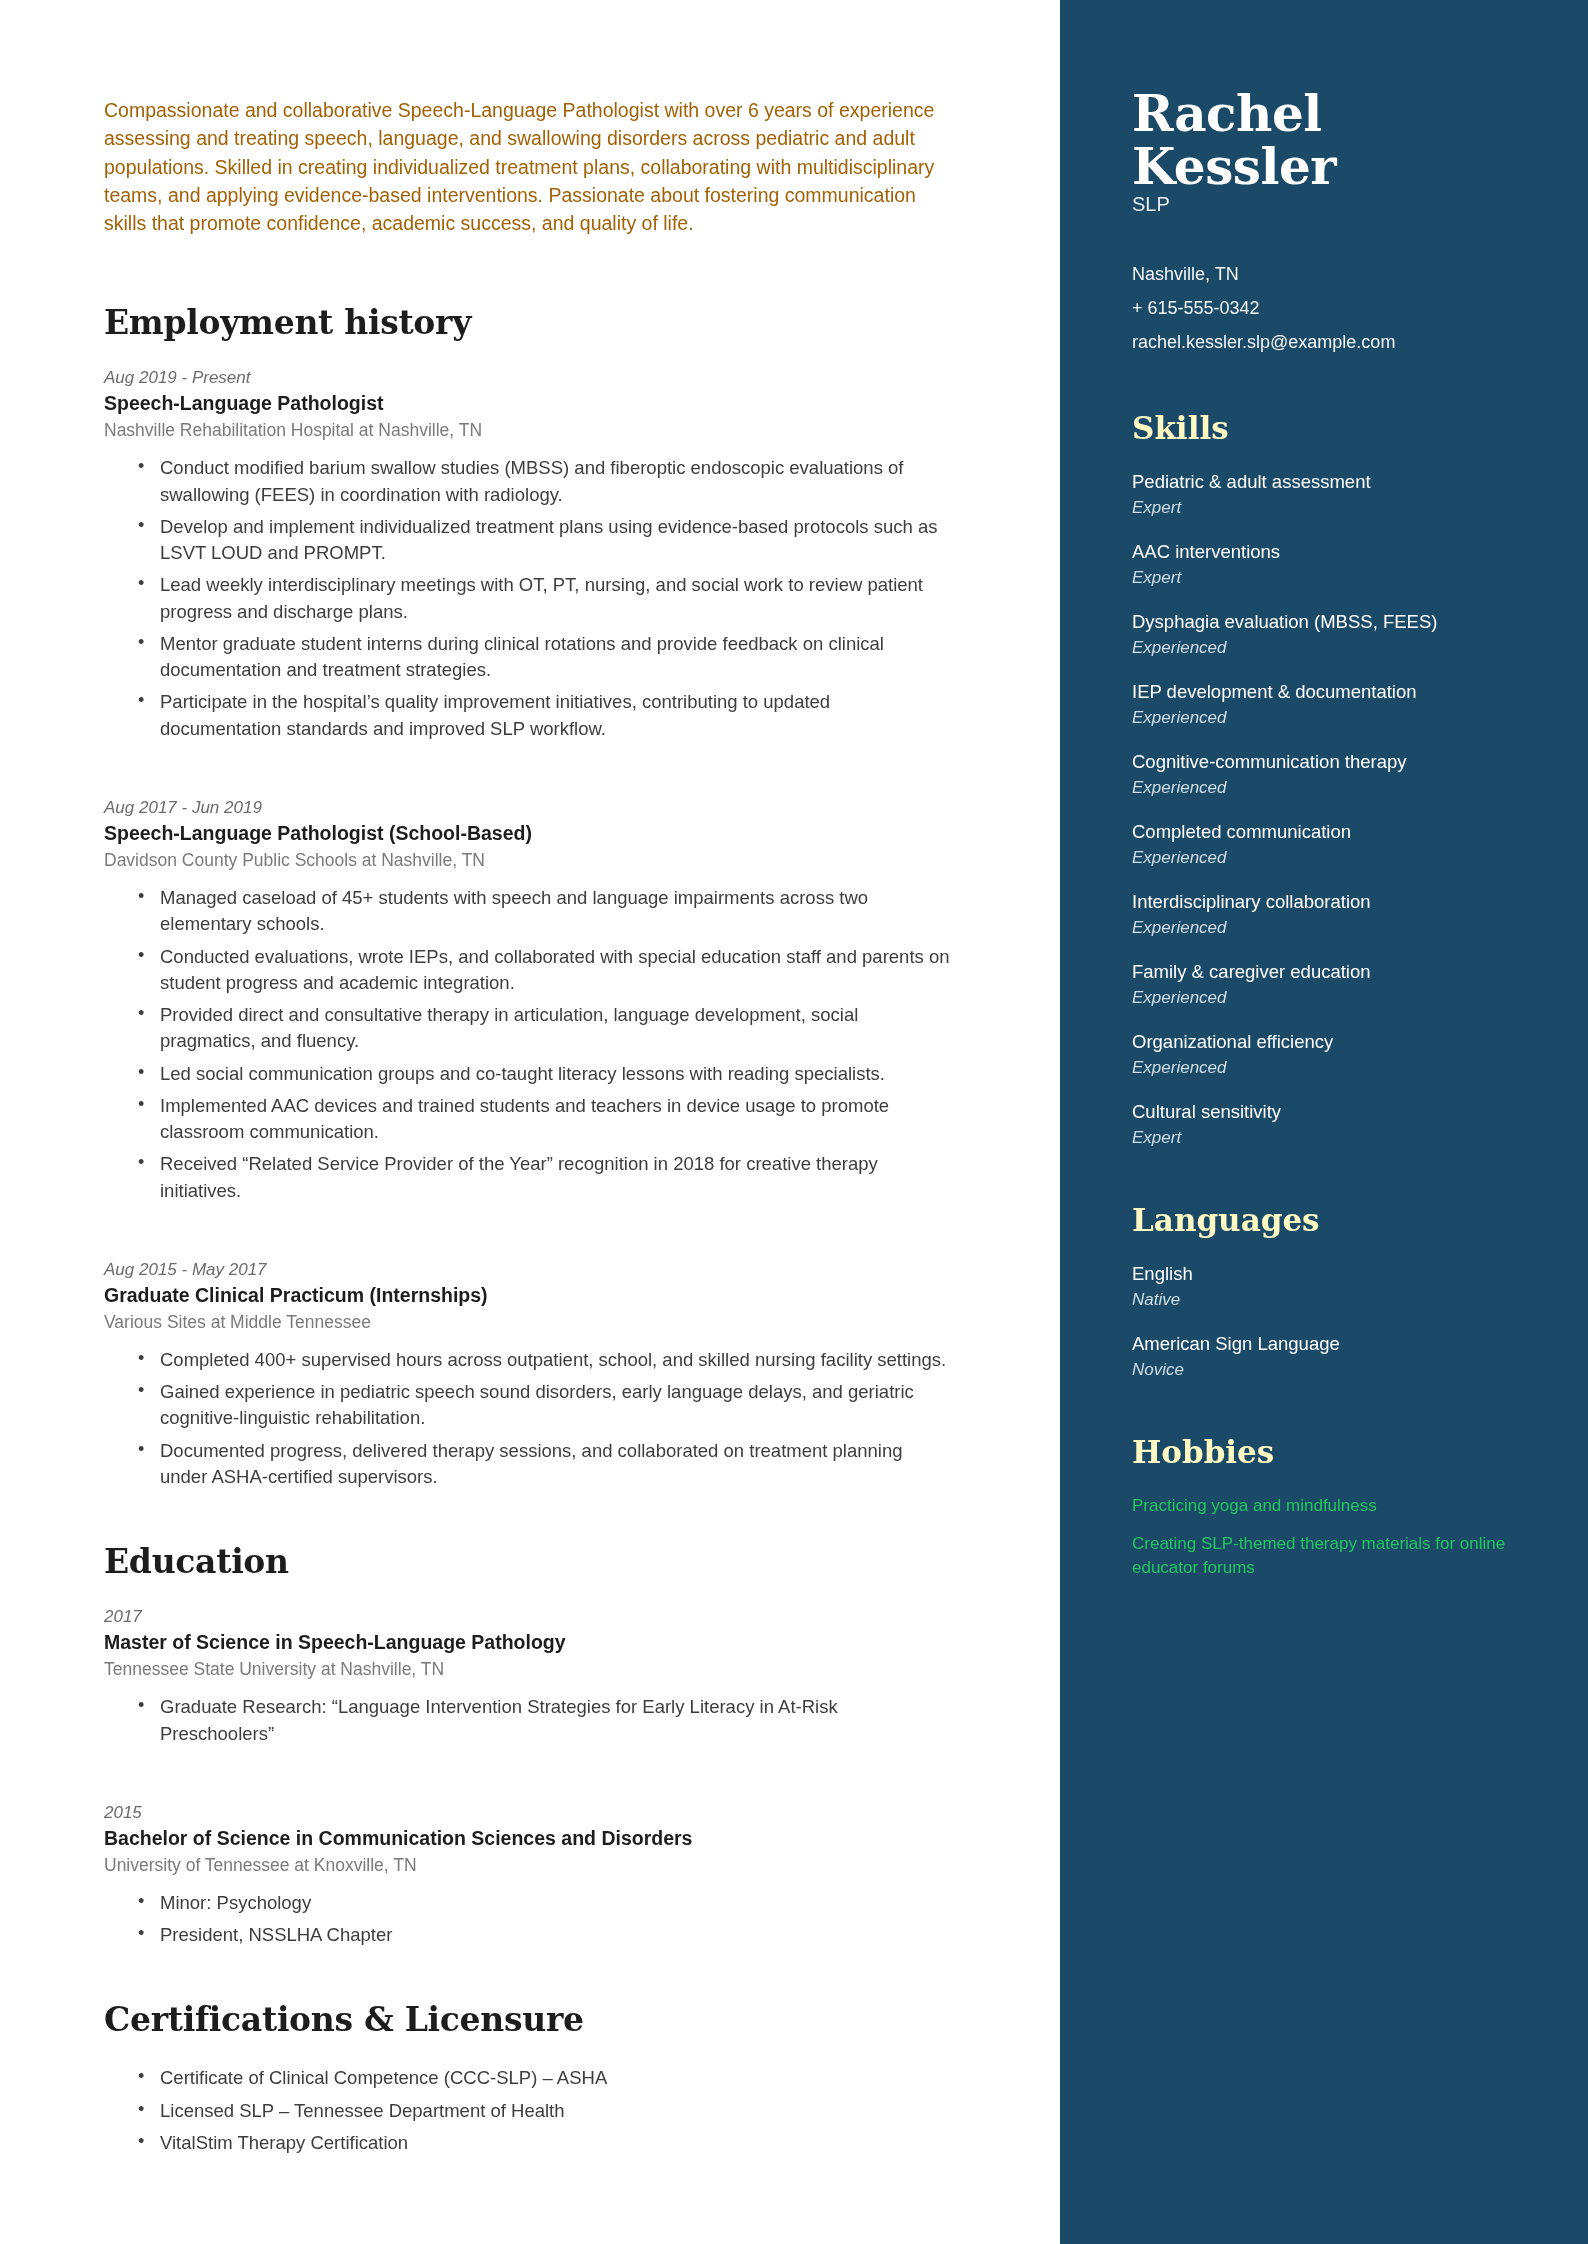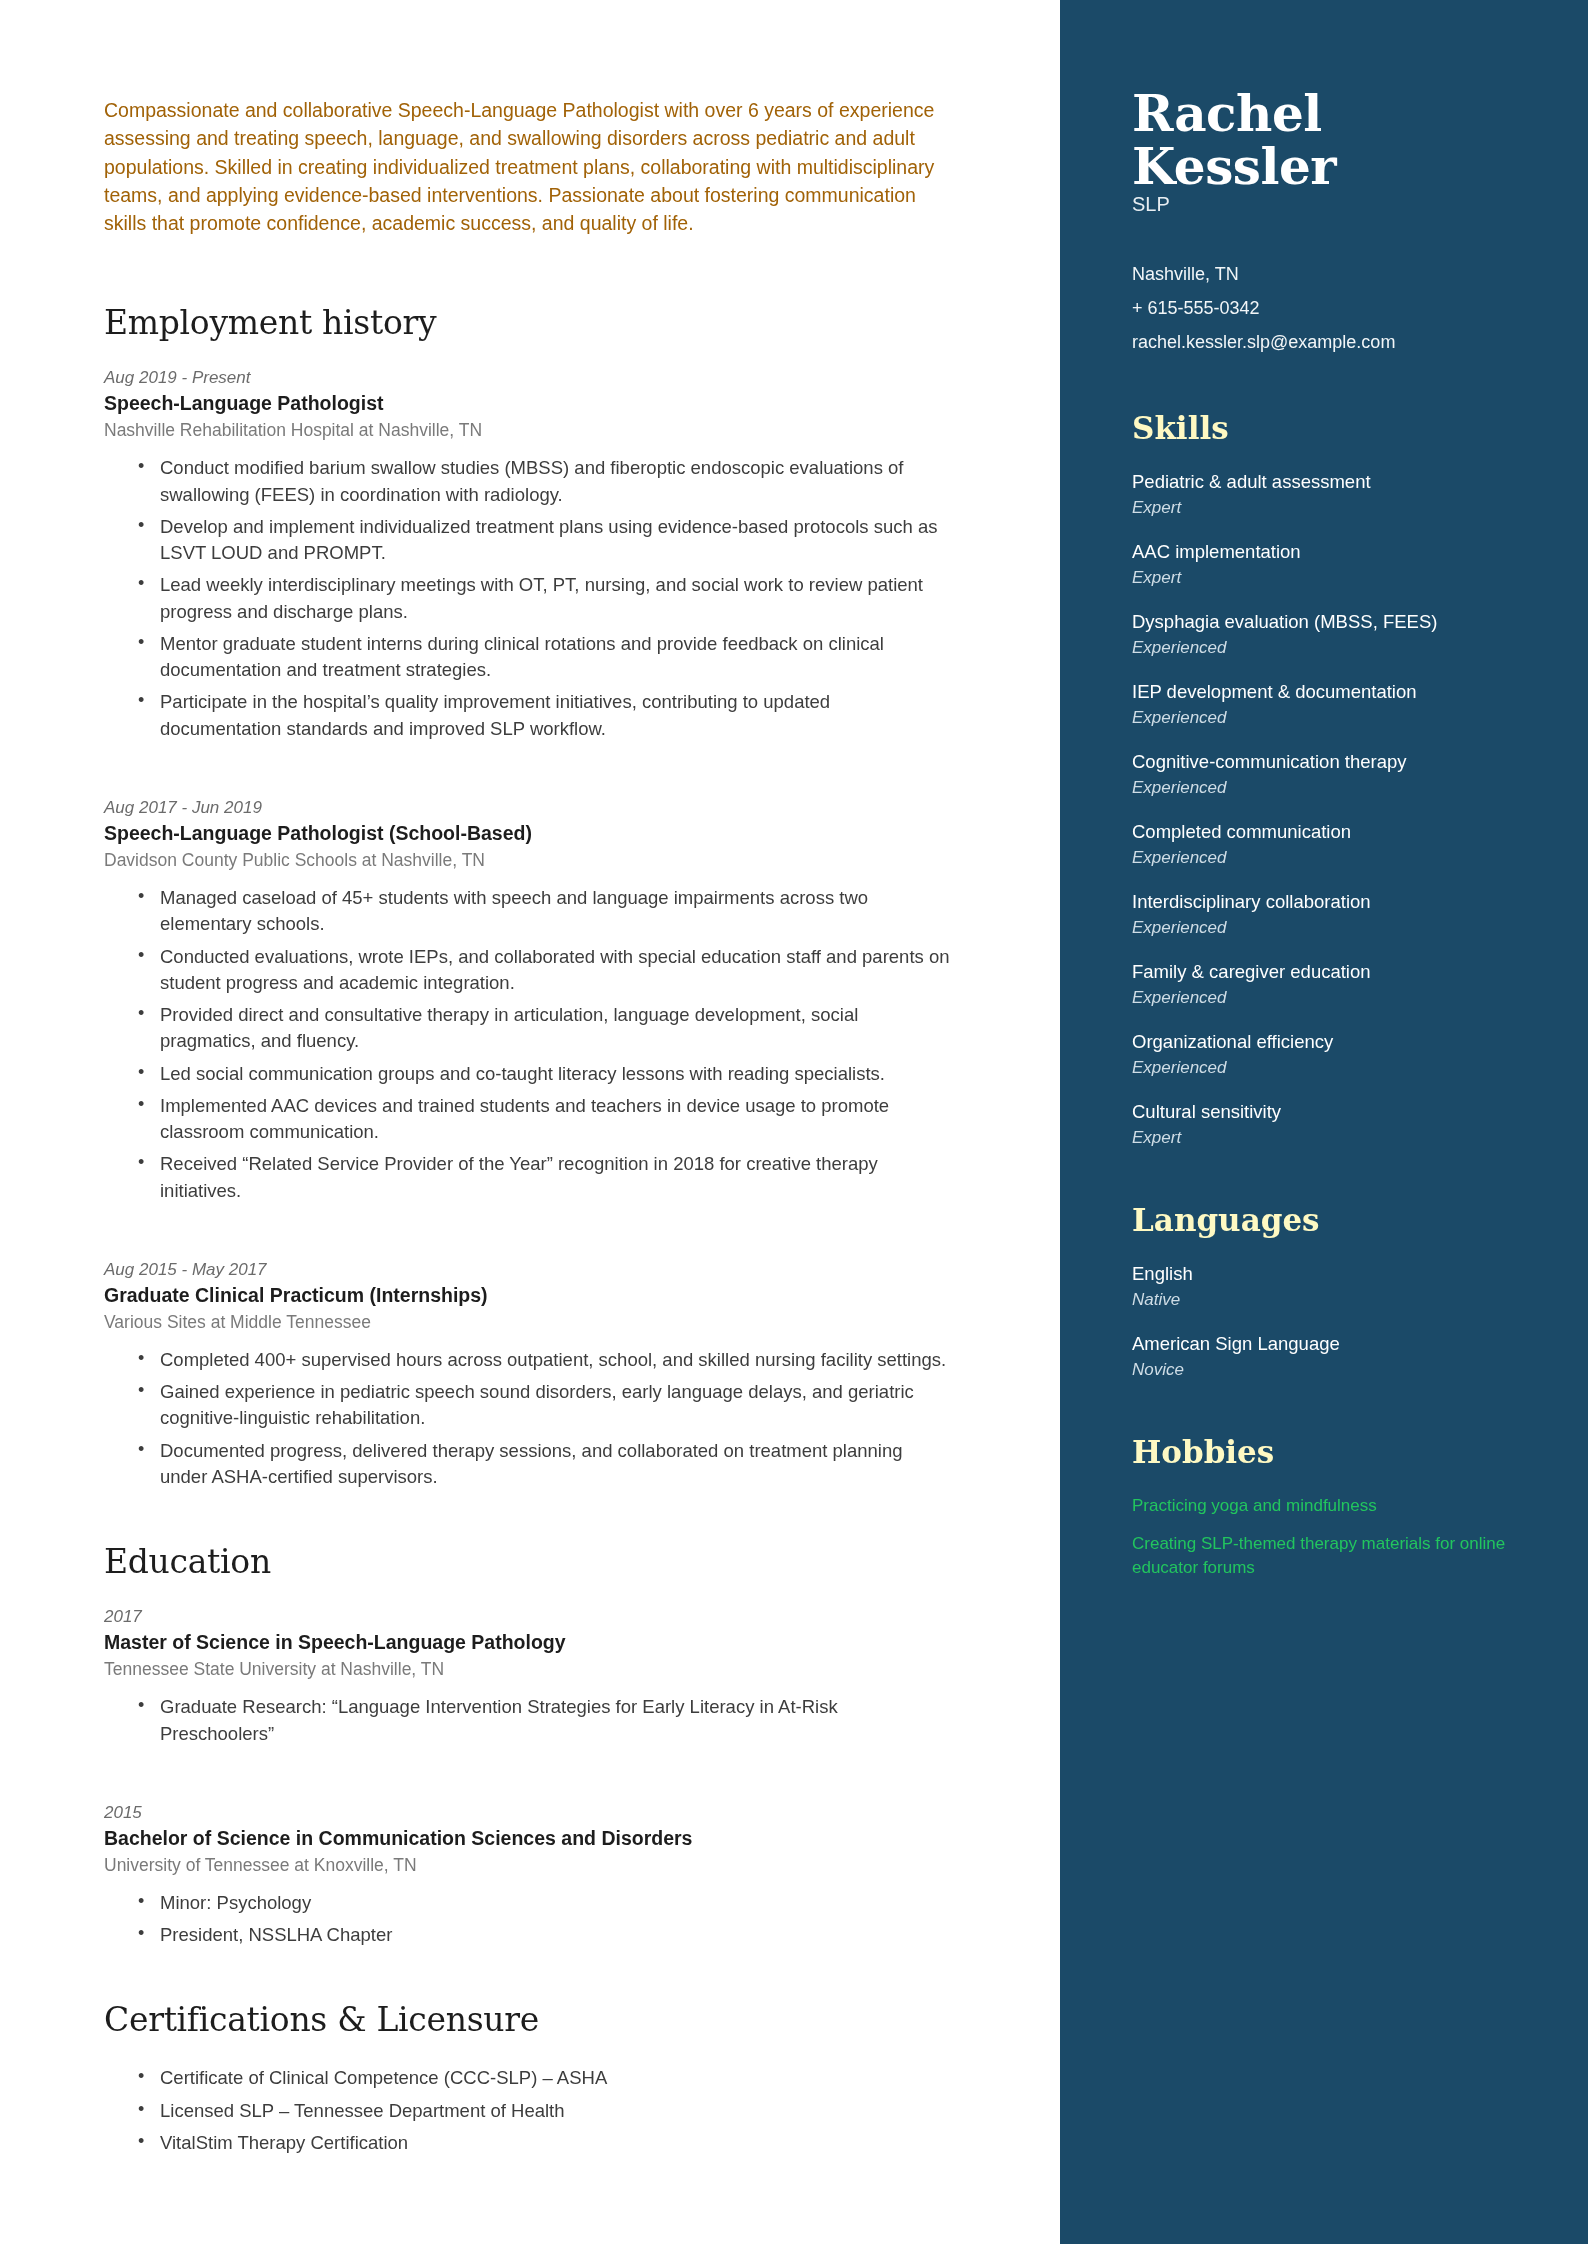--- a/index.html
+++ b/index.html
@@ -29,21 +29,21 @@
   }
   .summary {
     font-size: 19.5px;
     line-height: 1.45;
     color: #a16207;
     margin: 0 0 66px 0;
     max-width: 900px;
   }
   .section-title {
     font-family: "DejaVu Serif", serif;
-    font-weight: 400;
+    font-weight: 700;
     font-size: 33px;
     color: #1d1d1d;
     letter-spacing: -0.3px;
     margin: 0 0 26px 0;
   }
   .section {
     margin-bottom: 52px;
   }
   .entry {
     margin-bottom: 34px;
@@ -252,21 +252,21 @@
       <div class="contact-line">rachel.kessler.slp@example.com</div>
     </div>
 
     <h3 class="side-title">Skills</h3>
     <div>
       <div class="skill">
         <div class="skill-name">Pediatric &amp; adult assessment</div>
         <div class="skill-level">Expert</div>
       </div>
       <div class="skill">
-        <div class="skill-name">AAC implementation</div>
+        <div class="skill-name">AAC interventions</div>
         <div class="skill-level">Expert</div>
       </div>
       <div class="skill">
         <div class="skill-name">Dysphagia evaluation (MBSS, FEES)</div>
         <div class="skill-level">Experienced</div>
       </div>
       <div class="skill">
         <div class="skill-name">IEP development &amp; documentation</div>
         <div class="skill-level">Experienced</div>
       </div>

